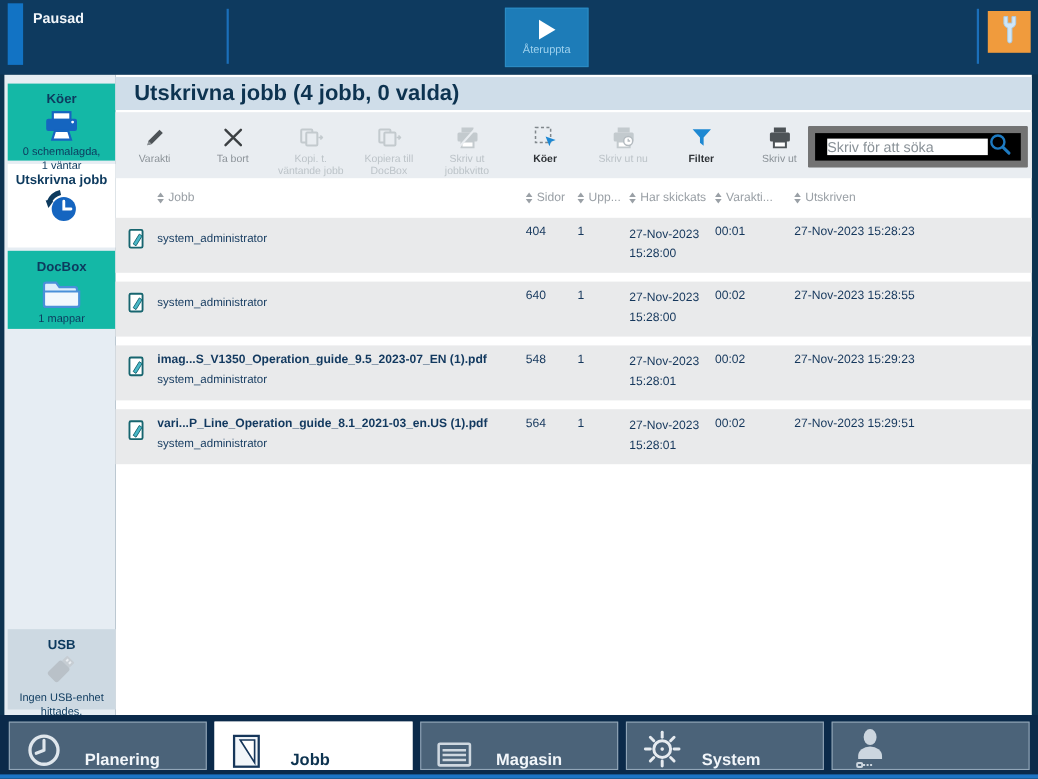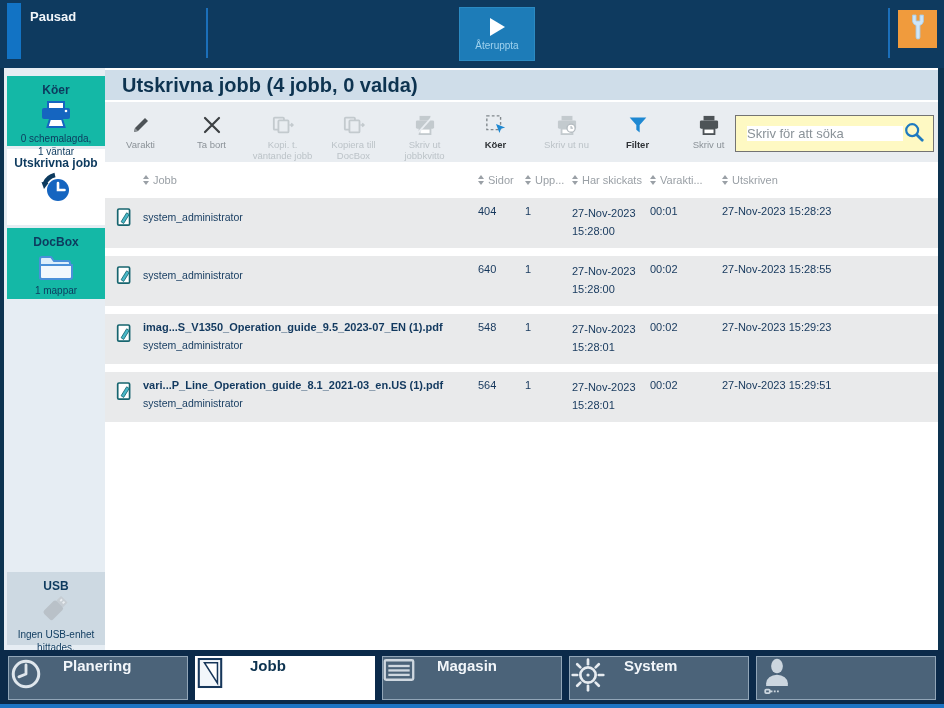--- a/index.html
+++ b/index.html
@@ -32,21 +32,21 @@
 
   
   .main { position:absolute; left:105px; top:0; right:6px; bottom:0; background:#ffffff; }
   .main-title { margin-top:2px; height:30px; background:#cfdde9; display:flex; align-items:center; padding-left:17px; font-size:20px; font-weight:bold; color:#0d3350; margin-bottom:2px; }
   .toolbar { position:relative; height:60px; background:#e9edf1; display:flex; }
   .tbtn { width:71px; display:flex; flex-direction:column; align-items:center; padding-top:11px; border:none; background:transparent; cursor:pointer; }
   .tbtn .ticon { height:24px; display:flex; align-items:center; justify-content:center; }
   .tbtn .tlabel { font-size:9.5px; line-height:1.2; color:#8b9298; white-space:pre-line; text-align:center; margin-top:2px; }
   .tbtn.disabled .tlabel { color:#bcc3c8; }
   .tbtn.active .tlabel { color:#2f3337; font-weight:bold; }
-  .searchbox { position:absolute; right:4px; top:13px; width:199px; height:37px; background:#fef9c3; border:1px solid #737373; display:flex; align-items:center; padding:0 8px 0 11px; }
+  .searchbox { position:absolute; right:4px; top:13px; width:199px; height:37px; background:#000000; border:6px solid #737373; display:flex; align-items:center; padding:0 8px 0 11px; }
   .searchbox input { border:none; outline:none; flex:1; font-size:13px; color:#444; font-family:"Liberation Sans",sans-serif; min-width:0; }
   .searchbox input::placeholder { color:#8a9298; }
 
   
   .thead, .trow { display:grid; grid-template-columns:38px 335px 47px 47px 78px 72px auto; }
   .thead { height:36px; align-items:center; color:#9aa0a6; font-size:11px; }
   .hcell { display:flex; align-items:center; }
   .sort { display:inline-flex; flex-direction:column; gap:2px; margin-right:4px; }
   .sort i { display:block; width:0; height:0; border-left:3.5px solid transparent; border-right:3.5px solid transparent; }
   .sort .up { border-bottom:4px solid #9aa0a6; }
@@ -55,21 +55,21 @@
   .cell-icon { display:flex; justify-content:center; padding-top:2px; }
   .job-name { font-size:11px; font-weight:bold; color:#12395f; white-space:nowrap; overflow:hidden; }
   .job-owner { font-size:10.5px; color:#1a3f63; margin-top:6px; }
   .val { font-size:11px; color:#15375c; }
   .val-sent { white-space:pre-line; line-height:1.6; }
   .val-printed { white-space:nowrap; }
 
   
   .bottomnav { position:absolute; left:0; right:0; bottom:0; height:58px; background:#0b2a4a; }
   .tabs { position:absolute; left:8px; right:8px; top:6px; height:44px; display:flex; gap:7px; }
-  .tab { flex:1; background:#4b6379; border:1px solid #91a5b7; display:flex; align-items:flex-start; cursor:pointer; }
+  .tab { flex:1; background:#4b6379; border:1px solid #91a5b7; display:flex; align-items:flex-end; padding-left:14px; cursor:pointer; }
   .tab .tab-icon { width:40px; display:flex; align-items:center; justify-content:flex-start; }
   .tab .tab-label { font-size:15px; font-weight:bold; color:#f2f6fa; margin-left:14px; }
   .tab.selected { background:#ffffff; border-color:#ffffff; }
   .tab.selected .tab-label { color:#0d3350; }
   .bottom-strip { position:absolute; left:0; right:0; bottom:0; height:4px; background:#1d74c4; }
 </style>
 </head>
 <body>
 
 <div id="screen">

